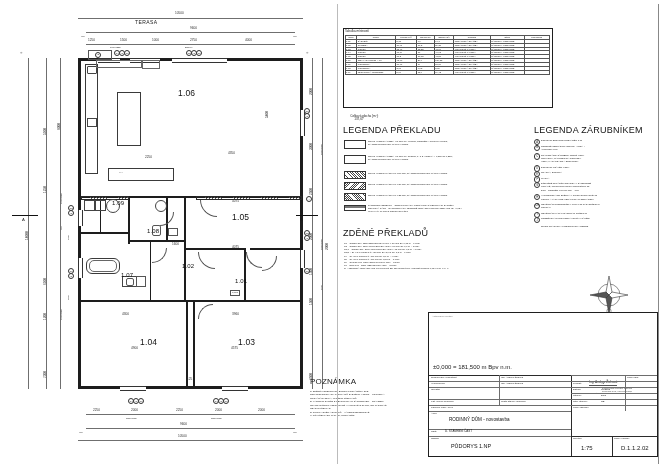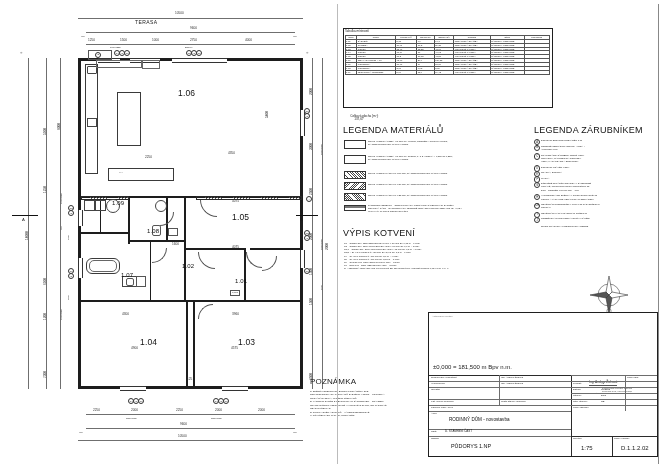--- a/index.html
+++ b/index.html
@@ -394,21 +394,21 @@
           </tr>
         </tbody>
     </table>
     <div class="t t3" style="left:2px;top:84px;">
       <span>Celková plocha [m²]:</span>
       <span style="margin-left:4px;">137,67</span>
     </div>
   </div>
 
   <div class="abs" style="left:343px;top:126px;width:180px;">
-    <div class="legtitle t" style="left:0;top:0;">LEGENDA MATERIÁLŮ</div>
+    <div class="legtitle t" style="left:0;top:0;">LEGENDA PŘEKLADU</div>
 
     <div class="sw" style="left:1px;top:14px;width:20px;height:7px;"></div>
     <div class="legrow" style="left:25px;top:14px;width:152px;white-space:pre-line;">ZDIVO YTONG LAMBDA YQ PDK TL. 450mm, ROZMĚRY 450x249x499mm,
 NA TENKOVRSTVOU MALTU YTONG</div>
 
     <div class="sw" style="left:1px;top:29px;width:20px;height:7px;"></div>
     <div class="legrow" style="left:25px;top:29px;width:152px;white-space:pre-line;">ZDIVO YTONG LAMBDA YQ PDK TL. 375mm, 1. a 2. VRSTVA (−0,250 do 0,250),
 NA TENKOVRSTVOU MALTU YTONG</div>
 
     <div class="sw h200" style="left:1px;top:45px;width:20px;height:6px;"></div>
@@ -420,21 +420,21 @@
     <div class="sw h125" style="left:1px;top:67px;width:20px;height:6px;"></div>
     <div class="legrow" style="left:25px;top:68px;width:152px;">ZDIVO YTONG KLASIK TL. 125 mm, NA TENKOVRSTVOU MALTU YTONG</div>
 
     <div class="sw ins" style="left:1px;top:79px;width:20px;height:4px;"></div>
     <div class="legrow" style="left:25px;top:78px;width:155px;white-space:pre-line;">ZATEPLENÍ OBJEKTU – CERTIFIKOVANÝ KONTAKTNÍ ZATEPLOVACÍ SYSTÉM
 SOKLOVÁ ČÁST – EXTRUDOVANÝ TEPELNĚ IZOLAČNÍ POLYSTYREN XPS λD= 0,034
 W/(m·K) tl. 60 mm S NOPOVOU FÓLIÍ</div>
   </div>
 
   <div class="abs" style="left:343px;top:229px;width:190px;">
-    <div class="legtitle t" style="left:0;top:0;">VÝPIS KOTVENÍ</div>
+    <div class="legtitle t" style="left:0;top:0;">ZDĚNÉ PŘEKLADŮ</div>
     <div class="legrow" style="left:1px;top:13px;width:188px;">
       <div>P1 – 2xNOP 200–1250(1250x200x249 mm) ř. 50 mm Sv. 0,75 m – 1 kusy</div>
       <div>P2 – 2xNOP 200–1500 (1500x200x249 mm) ř. 50 mm Sv. 1,1 m – 1 kusy</div>
       <div>P3,1 – 2xNOP 200–3000 (3000x300x249 mm) ř. 75 mm Sv. 1,5 m – 1 kusy</div>
       <div>P3,D – 2x YQ U PROFIL tl. 450 mm Sv. 2,0 m Sv. 1,5 m – 1 kusy</div>
       <div>P4 – 2x YQ U PROFIL tl. 450 mm Sv. 2,0 m – 4 kusy</div>
       <div>P5 – 2x YQ U PROFIL tl. 450 mm Sv. 2,75 m – 1 kusy</div>
       <div>P6 – 2x NOP 100–2500 (2500x100x249 mm) – 2 kusy</div>
       <div>P7 – NOP 100– 1250 (125x150x249 mm) – 8 kusů</div>
       <div>TI – TEPELNÁ IZOLACE XPS (keXperimetr SD 150 součin.tepe. vodivosti Lamb.D 0,034 W.m−1.K−1</div>

